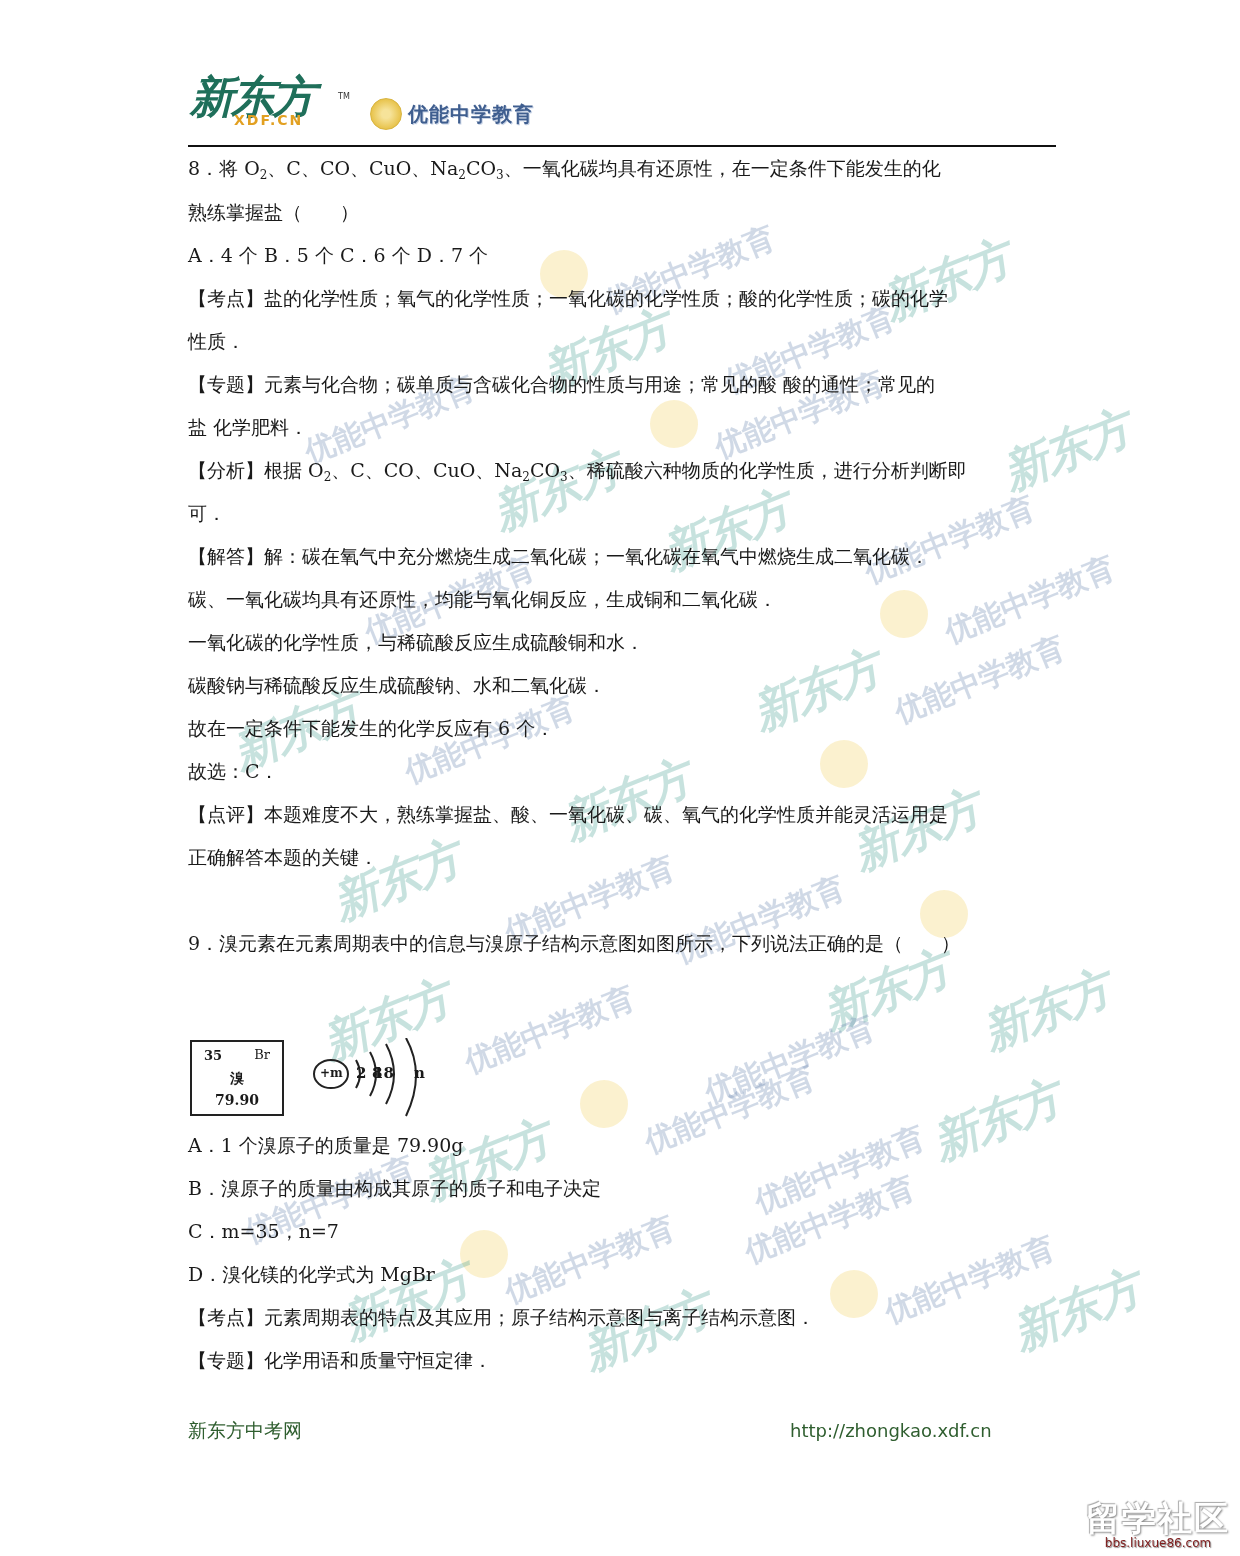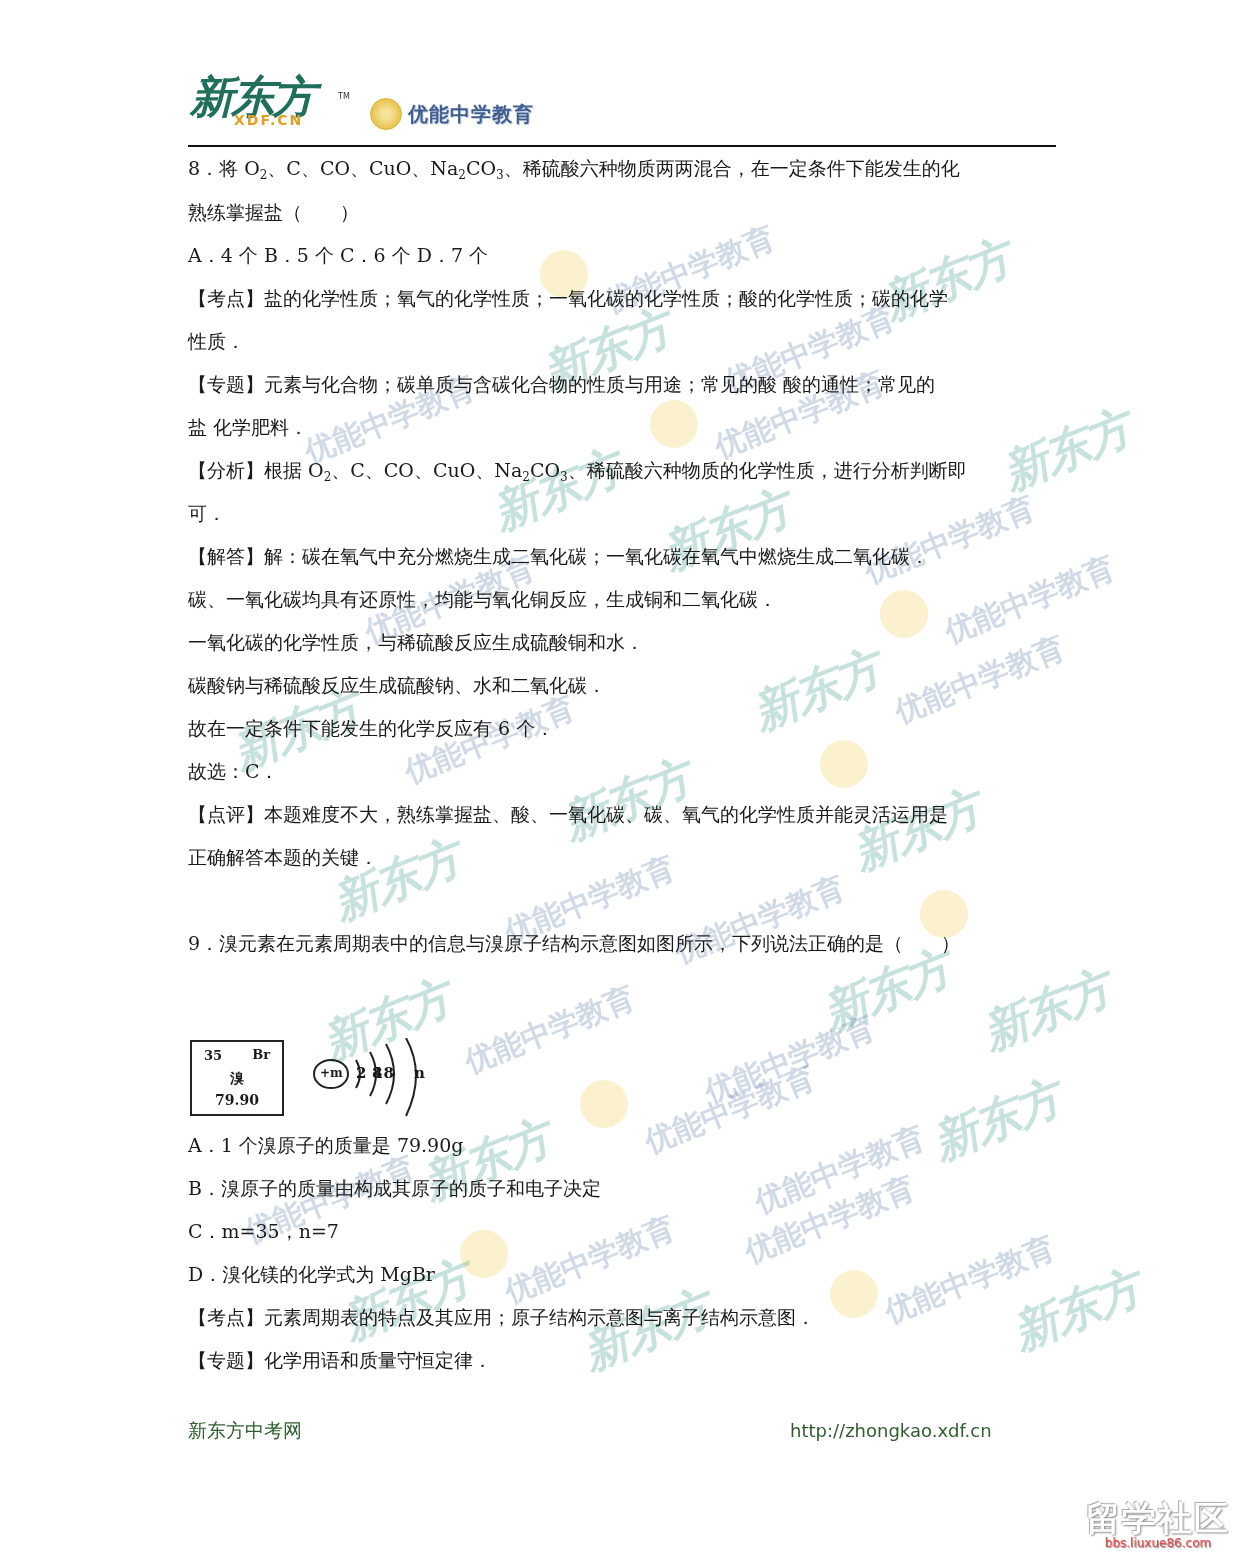--- a/index.html
+++ b/index.html
@@ -26,30 +26,30 @@
   .logo-yn .txt { margin-left:6px; font-family:"DejaVu Sans",sans-serif; font-weight:bold; font-size:20px; color:#3f5e8f; letter-spacing:1px; text-shadow:1px 1px 0 #c8d3e6; }
   .header-rule { position:absolute; left:188px; top:145px; width:868px; height:2px; background:#111; z-index:2; }
   
   .content { position:absolute; left:188px; top:150px; width:870px; z-index:2; }
   .line { position:absolute; left:0; font-size:19px; line-height:24px; white-space:nowrap; }
   sub { font-size:12px; vertical-align:-4px; line-height:0; }
   
   .fig { position:absolute; left:188px; top:1038px; width:250px; height:80px; z-index:2; }
   .elem-box { position:absolute; left:2px; top:2px; width:90px; height:72px; border:2px solid #222; font-family:"DejaVu Serif",serif; }
   .elem-box .num { position:absolute; left:12px; top:6px; font-size:13px; font-weight:bold; }
-  .elem-box .sym { position:absolute; right:12px; top:5px; font-size:13px; font-weight:bold; }
+  .elem-box .sym { position:absolute; right:12px; top:5px; font-size:13px; font-weight:normal; }
   .elem-box .name { position:absolute; left:0; width:90px; text-align:center; top:28px; font-size:14px; font-weight:bold; }
   .elem-box .mass { position:absolute; left:0; width:90px; text-align:center; top:50px; font-size:14px; font-weight:bold; }
   .atom { position:absolute; left:124px; top:0; width:126px; height:80px; }
   
   .footer-left { position:absolute; left:188px; top:1418px; font-family:"DejaVu Sans",sans-serif; font-size:19px; color:#2f5e2f; z-index:2; }
   .footer-right { position:absolute; left:790px; top:1420px; font-family:"DejaVu Sans",sans-serif; font-size:18px; color:#2f5e2f; z-index:2; }
   .corner-wm { position:absolute; left:1078px; top:1500px; width:160px; height:56px; z-index:2; text-align:center; }
   .corner-wm .big { font-family:Liberation Sans, sans-serif; font-weight:bold; font-size:34px; color:#ffffff; text-shadow:1px 1px 2px #888, -1px -1px 1px #aaa; letter-spacing:2px; line-height:36px; }
-  .corner-wm .small { font-family:"DejaVu Sans",sans-serif; font-size:12px; color:#ef4444; text-shadow:1px 1px 1px #888; }
+  .corner-wm .small { font-family:"DejaVu Sans",sans-serif; font-size:12px; color:#7f1d1d; text-shadow:1px 1px 1px #888; }
 </style>
 </head>
 <body>
 
 <div class="wm-layer">
   <div class="wm sun" style="left:540px;top:250px"></div>
   <div class="wm yn" style="left:600px;top:250px">优能中学教育</div>
   <div class="wm xdf" style="left:880px;top:250px">新东方</div>
   <div class="wm xdf" style="left:540px;top:320px">新东方</div>
   <div class="wm yn" style="left:720px;top:330px">优能中学教育</div>
@@ -104,21 +104,21 @@
   <div class="logo-yn">
     <span class="sun"></span>
     <span class="txt">优能中学教育</span>
   </div>
 </div>
 <div class="header-rule"></div>
 
 <div class="content">
 
   <div class="line" style="top:6px">
-    <span>8．将 O</span><sub>2</sub><span>、C、CO、CuO、Na</span><sub>2</sub><span>CO</span><sub>3</sub><span>、稀硫酸六种物质两两混合，在一定条件下能发生的化</span>
+    <span>8．将 O</span><sub>2</sub><span>、C、CO、CuO、Na</span><sub>2</sub><span>CO</span><sub>3</sub><span>、一氧化碳均具有还原性，在一定条件下能发生的化</span>
   </div>
   <div class="line" style="top:50px">熟练掌握盐（　　）</div>
   <div class="line" style="top:93px">A．4 个  B．5 个  C．6 个  D．7 个</div>
   <div class="line" style="top:136px">【考点】盐的化学性质；氧气的化学性质；一氧化碳的化学性质；酸的化学性质；碳的化学</div>
   <div class="line" style="top:179px">性质．</div>
   <div class="line" style="top:222px">【专题】元素与化合物；碳单质与含碳化合物的性质与用途；常见的酸 酸的通性；常见的</div>
   <div class="line" style="top:265px">盐 化学肥料．</div>
   <div class="line" style="top:308px">
     <span>【分析】根据 O</span><sub>2</sub><span>、C、CO、CuO、Na</span><sub>2</sub><span>CO</span><sub>3</sub><span>、稀硫酸六种物质的化学性质，进行分析判断即</span>
   </div>

